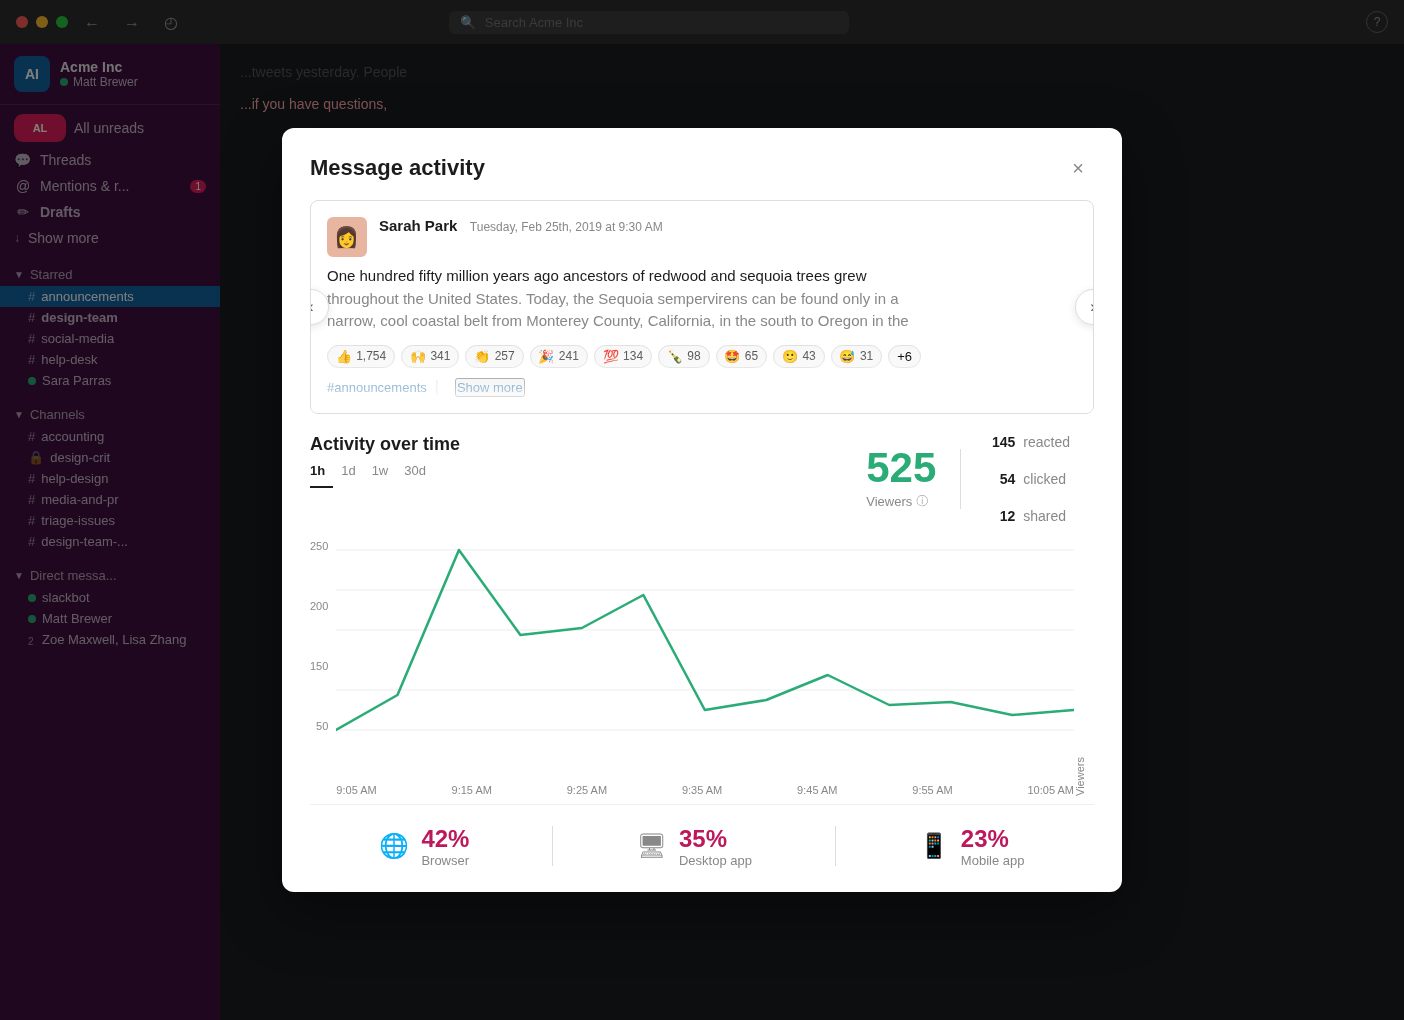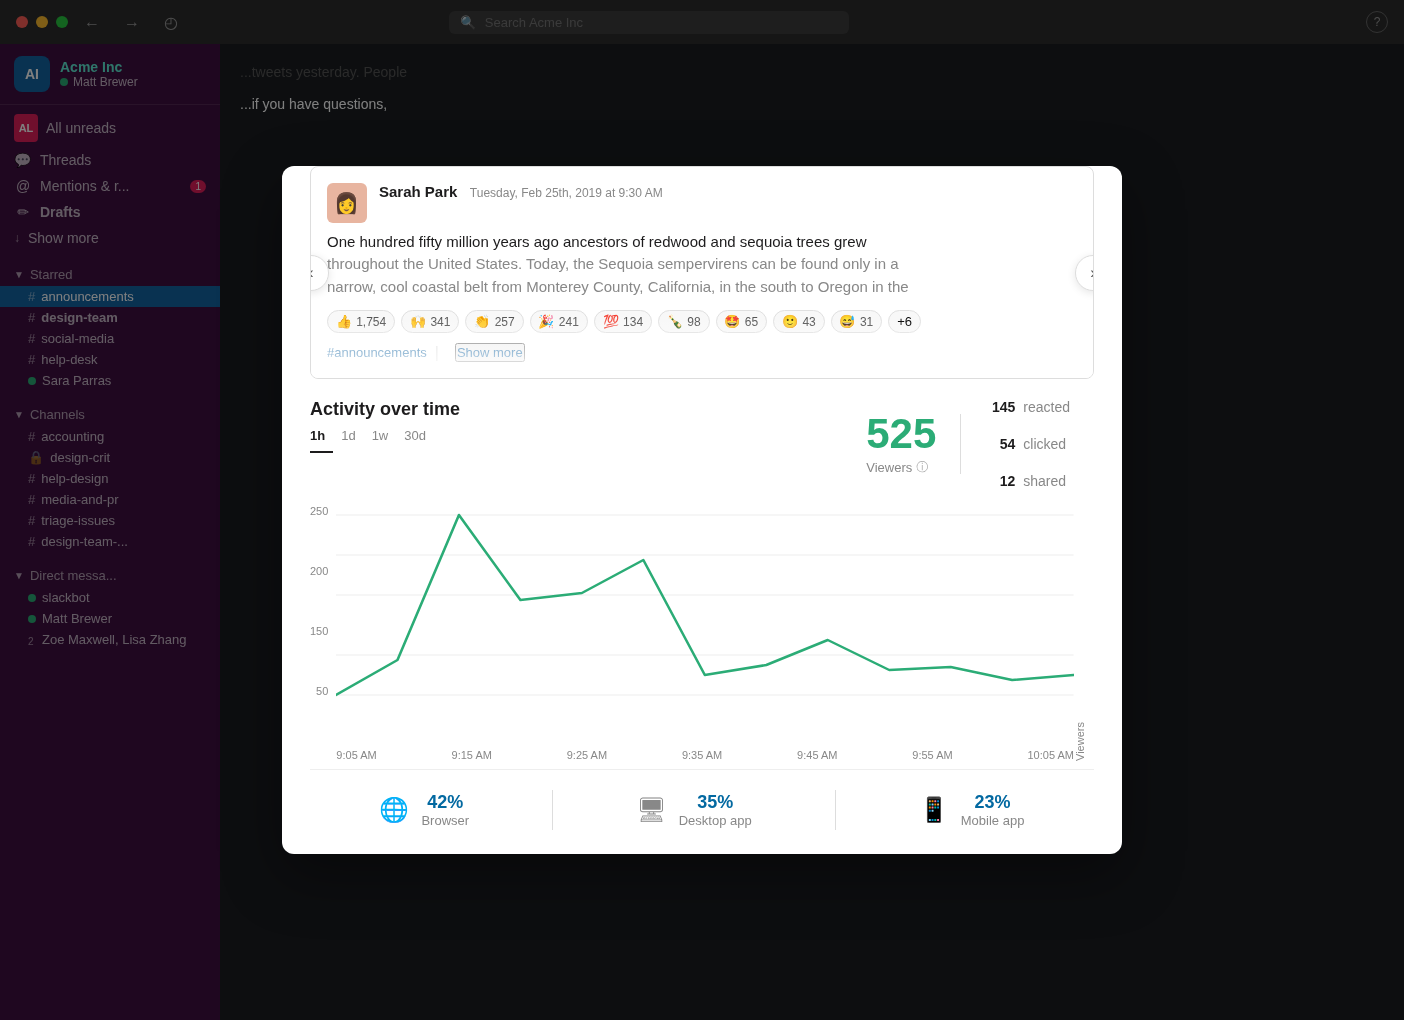--- a/index.html
+++ b/index.html
@@ -15,40 +15,40 @@
     .search-bar { flex: 1; max-width: 400px; margin: 0 auto; background: #3d3d3d; border-radius: 6px; display: flex; align-items: center; padding: 4px 12px; gap: 8px; }
     .search-bar input { background: none; border: none; color: #ccc; font-size: 13px; outline: none; width: 100%; }
     .search-icon-chrome { color: #999; font-size: 13px; }
     .help-btn { margin-left: auto; background: none; border: 1px solid #666; color: #999; border-radius: 50%; width: 22px; height: 22px; font-size: 12px; cursor: pointer; display: flex; align-items: center; justify-content: center; }
 
     
     .sidebar { position: absolute; top: 44px; left: 0; width: 220px; bottom: 0; background: #3f0e40; overflow-y: auto; }
     .workspace-header { display: flex; align-items: center; gap: 10px; padding: 12px 14px; border-bottom: 1px solid rgba(255,255,255,0.1); cursor: pointer; }
     .workspace-avatar { width: 36px; height: 36px; background: #1264a3; border-radius: 8px; display: flex; align-items: center; justify-content: center; color: white; font-weight: 700; font-size: 14px; }
     .workspace-info { flex: 1; }
-    .workspace-name { color: #5eead4; font-weight: 700; font-size: 14px; }
+    .workspace-name { color: #e5e5e5; font-weight: 700; font-size: 14px; }
     .workspace-status { display: flex; align-items: center; gap: 5px; font-size: 12px; color: rgba(255,255,255,0.7); }
     .status-dot { width: 8px; height: 8px; border-radius: 50%; background: #2bac76; }
 
     .sidebar-section { padding: 4px 0; }
     .sidebar-item { display: flex; align-items: center; gap: 8px; padding: 5px 14px; color: rgba(255,255,255,0.7); font-size: 14px; cursor: pointer; }
     .sidebar-item-icon { font-size: 14px; width: 18px; text-align: center; }
     .sidebar-item-badge { background: #e01e5a; color: white; border-radius: 10px; font-size: 10px; padding: 1px 5px; margin-left: auto; }
 
     .sidebar-section-header { display: flex; align-items: center; gap: 6px; padding: 8px 14px 4px; color: rgba(255,255,255,0.6); font-size: 13px; cursor: pointer; }
     .chevron { font-size: 10px; }
     .sidebar-channel { display: flex; align-items: center; gap: 6px; padding: 3px 14px 3px 28px; color: rgba(255,255,255,0.7); font-size: 13px; cursor: pointer; white-space: nowrap; overflow: hidden; text-overflow: ellipsis; }
     .sidebar-channel.active { background: #1264a3; color: white; }
     .channel-prefix { color: rgba(255,255,255,0.5); }
     .sidebar-dm { display: flex; align-items: center; gap: 6px; padding: 3px 14px 3px 28px; color: rgba(255,255,255,0.7); font-size: 13px; cursor: pointer; }
     .dm-dot { width: 8px; height: 8px; border-radius: 50%; background: #2bac76; flex-shrink: 0; }
     .dm-dot-away { background: transparent; border: 1px solid rgba(255,255,255,0.5); }
 
     
-    .avatar-sm { width: 24px; height: 28px; border-radius: 4px; display: flex; align-items: center; justify-content: center; color: white; font-weight: 700; font-size: 11px; flex-shrink: 0; }
+    .avatar-sm { width: 52px; height: 28px; border-radius: 9px; display: flex; align-items: center; justify-content: center; color: white; font-weight: 700; font-size: 11px; flex-shrink: 0; }
 
     
     .main-area { position: absolute; top: 44px; left: 220px; right: 0; bottom: 0; background: #1a1d21; }
 
     
     .overlay { position: absolute; inset: 0; background: rgba(0,0,0,0.5); z-index: 100; display: flex; align-items: center; justify-content: center; }
 
     
     .modal { background: white; border-radius: 12px; width: 840px; max-height: 880px; overflow: hidden; position: relative; box-shadow: 0 20px 60px rgba(0,0,0,0.4); }
     .modal-header { display: flex; align-items: center; justify-content: space-between; padding: 24px 28px 16px; }
@@ -97,21 +97,21 @@
     .stats-list { padding: 0 24px; display: flex; flex-direction: column; gap: 21px; }
     .stat-row { display: flex; align-items: center; gap: 8px; font-size: 14px; }
     .stat-number { font-weight: 700; color: #1d1c1d; min-width: 30px; text-align: right; }
     .stat-label { color: #888; }
 
     
     .bottom-stats { display: flex; justify-content: space-around; align-items: center; padding: 20px 28px 0; border-top: 1px solid #eee; margin-top: 8px; }
     .bottom-stat { display: flex; align-items: center; gap: 12px; }
     .bottom-stat-icon { font-size: 24px; color: #888; }
     .bottom-stat-info { }
-    .bottom-stat-pct { font-size: 18px; font-weight: 700; color: #0369a1; text-align: center; }
+    .bottom-stat-pct { font-size: 24px; font-weight: 700; color: #be185d; }
     .bottom-stat-label { font-size: 13px; color: #888; }
     .bottom-stat-divider { width: 1px; height: 40px; background: #ddd; }
 
     
     .channel-content { padding: 20px; color: #888; font-size: 14px; }
   </style>
 </head>
 <body>
 
 <div class="window-chrome">
@@ -240,27 +240,31 @@
       <div class="dm-dot dm-dot-away" style="font-size:10px;background:transparent;border:none;color:rgba(255,255,255,0.5);">2</div>
       <span>Zoe Maxwell, Lisa Zhang</span>
     </div>
   </div>
 </div>
 
 <div class="main-area">
   <div class="channel-content">
     <span style="color:#555;">...tweets yesterday. People</span>
     <br><br>
-    <span style="color:#ffffff;">...if you have questions,</span>
+    <span style="color:#fca5a5;">...if you have questions,</span>
   </div>
 </div>
 
 <div class="overlay">
   <div class="modal">
 
+    <div class="modal-header">
+      <h2 class="modal-title">Message activity</h2>
+      <button class="modal-close">×</button>
+    </div>
 
     <div class="message-card">
 
       <button class="nav-arrow nav-arrow-left">‹</button>
       <button class="nav-arrow nav-arrow-right">›</button>
 
       <div class="message-header">
         <div class="avatar-msg">👩</div>
         <div class="message-meta">
           <span class="message-sender">Sarah Park</span>

